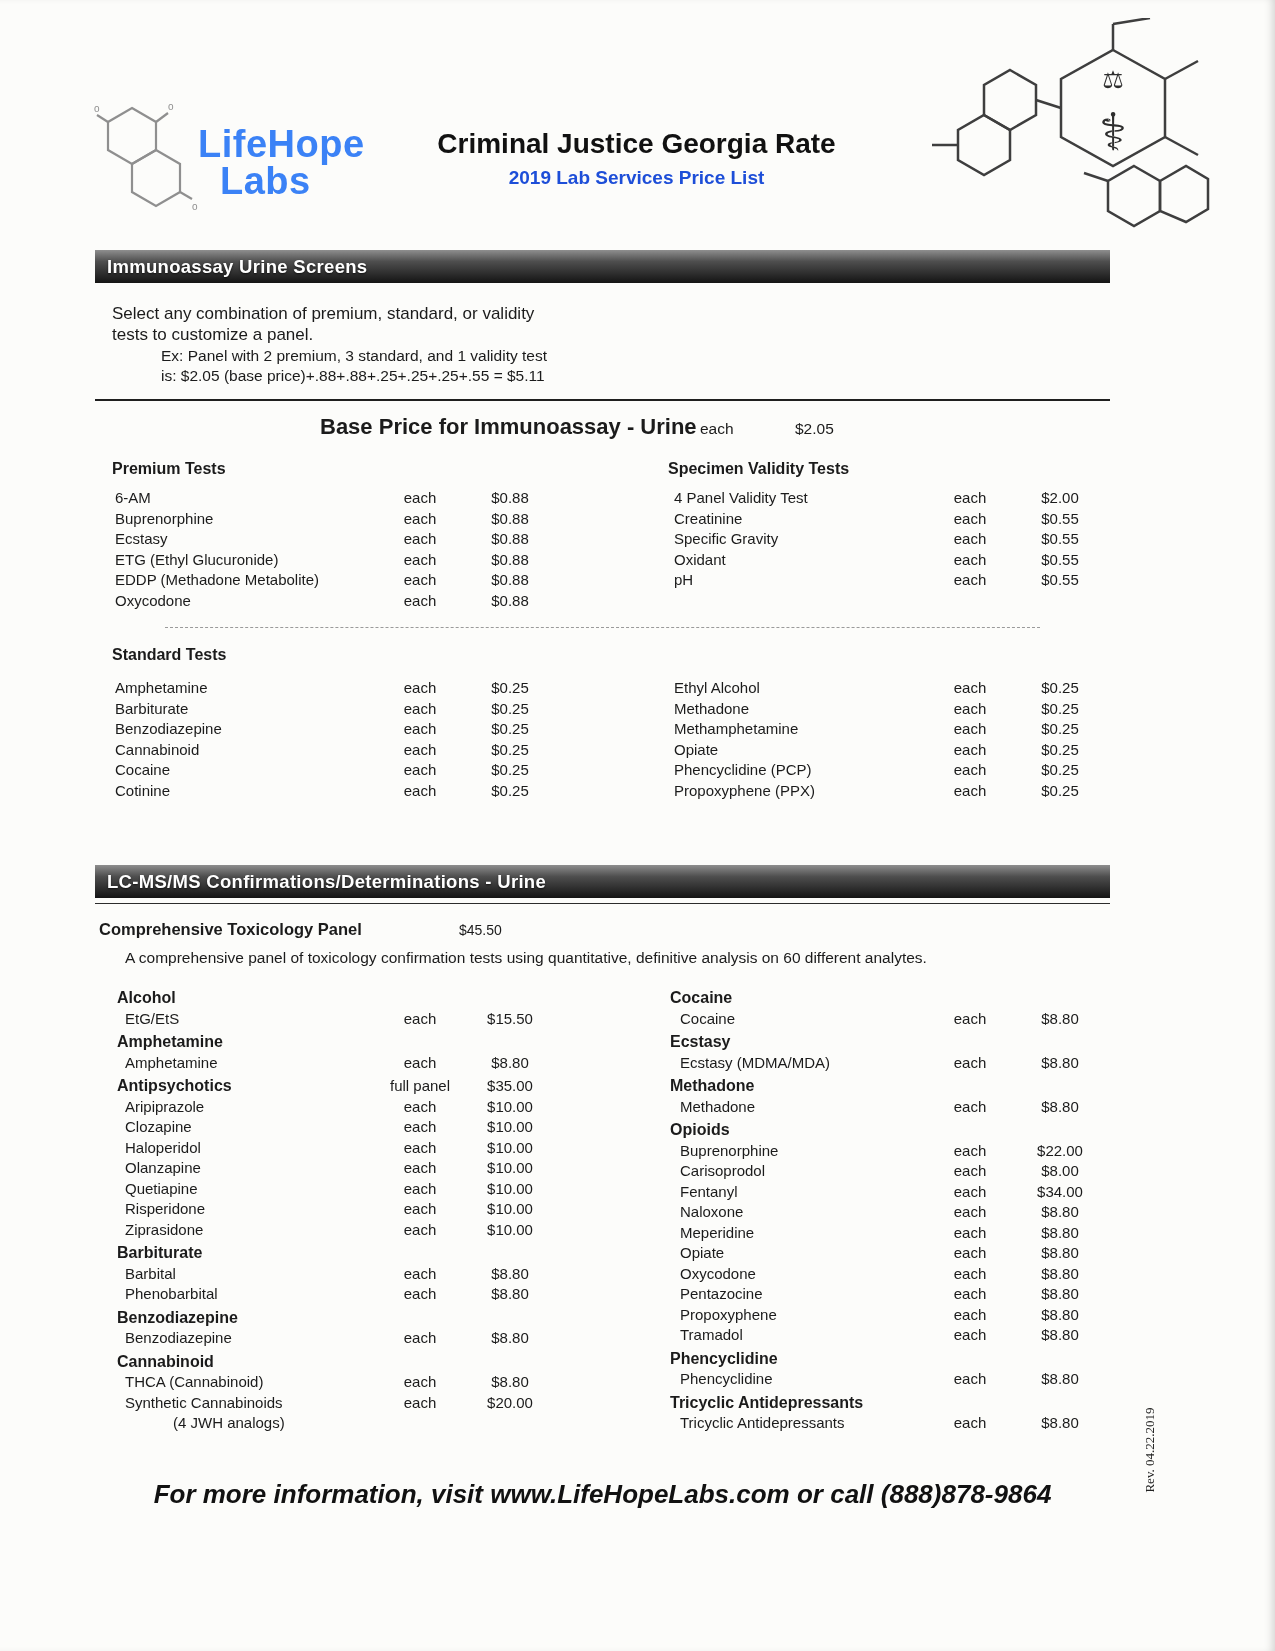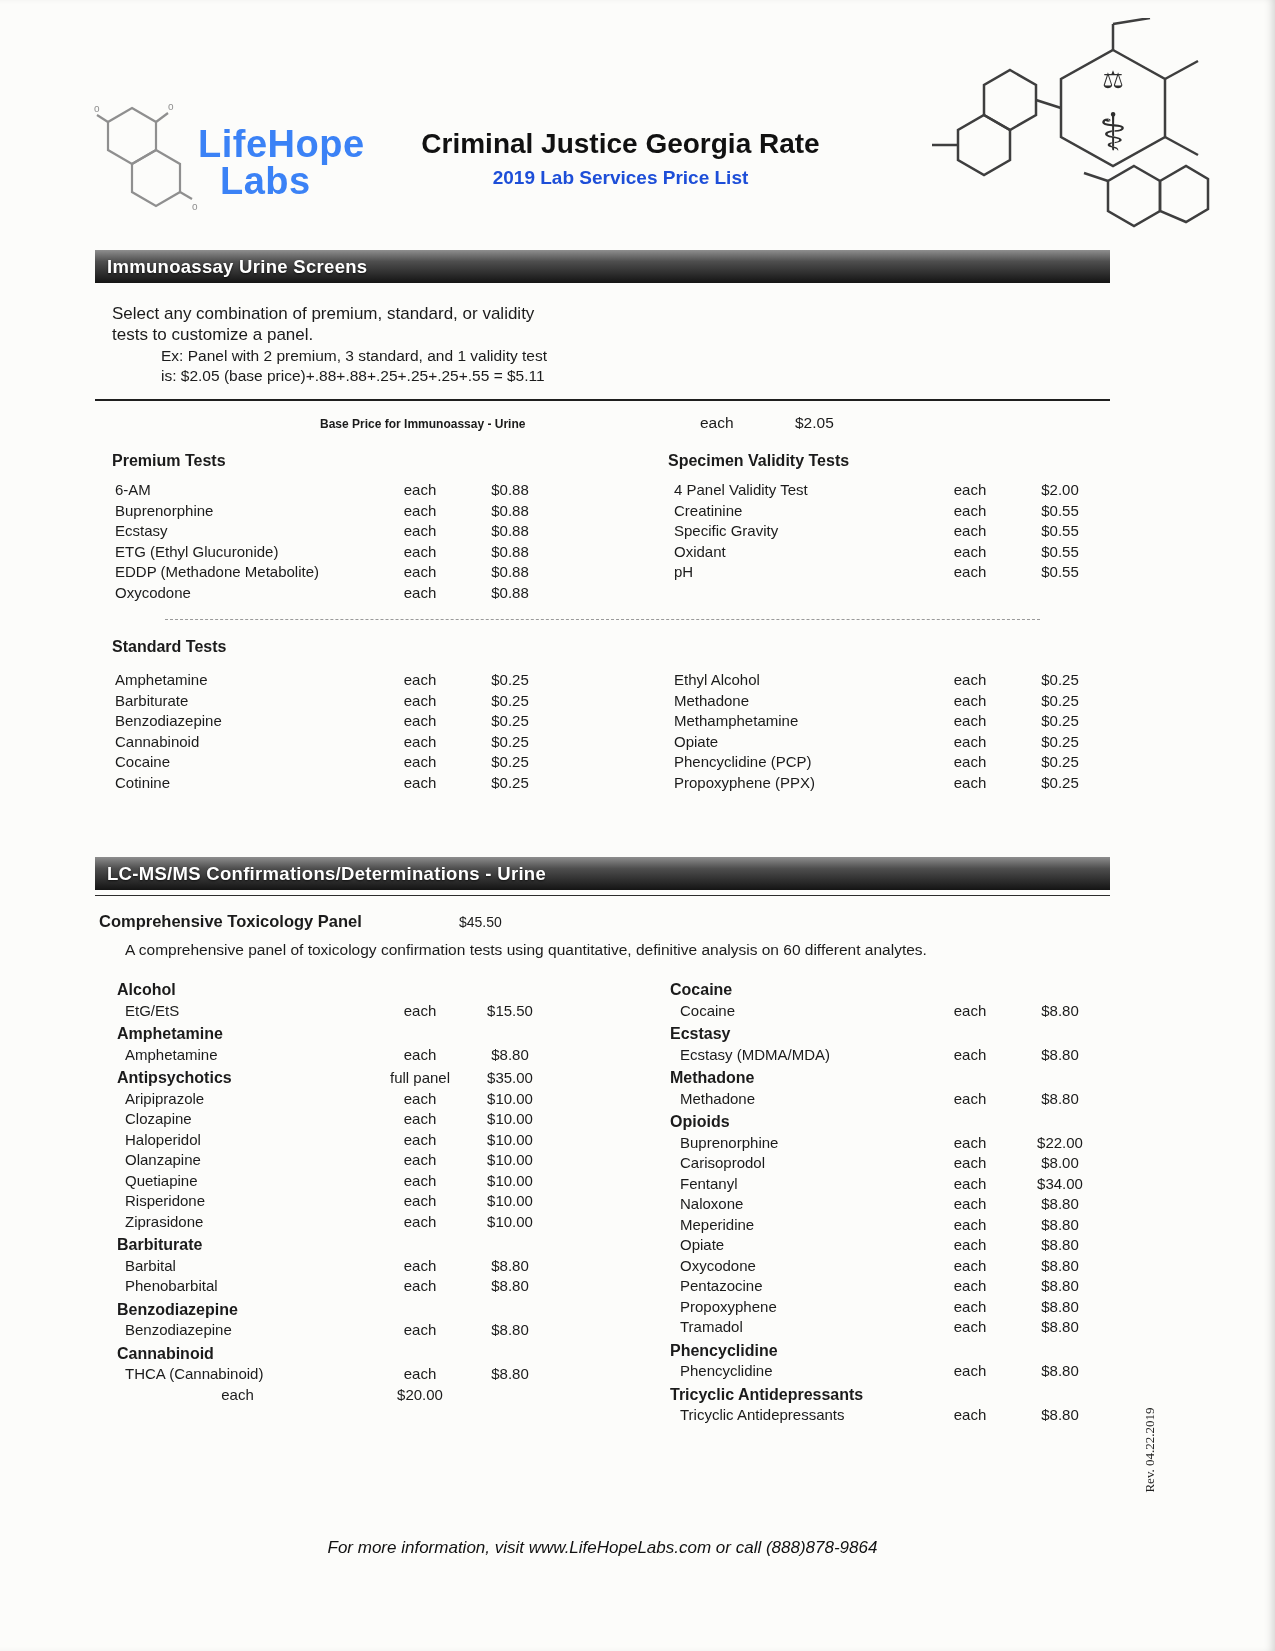--- a/index.html
+++ b/index.html
@@ -18,21 +18,21 @@
     box-shadow: inset -7px 0 10px -5px rgba(0,0,0,0.18);
   }
 
   
   .doc-header { position: relative; height: 250px; }
   .logo { position: absolute; left: 92px; top: 98px; display: flex; align-items: center; }
   .logo svg { flex: 0 0 auto; }
   .logo-text { margin-left: -14px; font-weight: bold; color: #3b82f6; line-height: 0.98; letter-spacing: 0.5px; }
   .logo-line1 { font-size: 38px; }
   .logo-line2 { font-size: 38px; padding-left: 22px; }
-  .title-block { position: absolute; left: 368px; top: 128px; width: 505px; text-align: center; }
+  .title-block { position: absolute; left: 384px; top: 128px; width: 505px; text-align: center; }
   .doc-title { font-size: 28px; font-weight: bold; color: #111; }
   .doc-subtitle { font-size: 19px; font-weight: bold; margin-top: 7px; color: #1d4ed8; }
   .deco { position: absolute; right: 62px; top: 18px; }
 
   
   .content { margin-left: 95px; width: 1015px; position: relative; }
   .banner {
     height: 33px; line-height: 33px; padding-left: 12px;
     background: linear-gradient(180deg, #8e8e8e 0%, #4e4e4e 35%, #141414 100%);
     color: #fff; font-weight: bold; font-size: 18.5px; letter-spacing: 0.3px;
@@ -41,21 +41,21 @@
   .banner2 { margin-top: 64px; }
   .rule { border-top: 2px solid #1f1f1f; margin-top: 12px; }
   .rule.thin { border-top: 1px solid #2c2c2c; margin-top: 5px; }
   .dashed-rule { border-top: 1px dashed #9a9a9a; margin: 16px 70px 0 70px; }
 
   .intro { display: flex; margin-top: 20px; flex-direction: column; }
   .intro-left { width: 472px; margin: 0; padding-left: 17px; font-size: 17px; line-height: 1.25; }
   .intro-right { margin-left: 66px; font-size: 15.5px; line-height: 1.35; }
 
   .base-price { display: flex; margin-top: 13px; font-size: 15.5px; align-items: baseline; }
-  .bp-label { margin-left: 225px; width: 380px; font-weight: bold; font-size: 12px; }
+  .bp-label { margin-left: 225px; width: 380px; font-weight: bold; font-size: 22px; }
   .bp-unit { width: 95px; }
 
   .two-col { display: grid; grid-template-columns: 465px 442px; column-gap: 108px; margin-top: 14px; }
   .sec-heading { font-weight: bold; font-size: 16px; margin: 6px 0 10px 0; }
   .col-left > .sec-heading { padding-left: 17px; }
   .std-heading { margin-top: 18px; padding-left: 17px; }
 
   .prow { display: grid; grid-template-columns: 1fr 80px 100px; font-size: 15px; line-height: 20.5px; }
   .unit-cell { text-align: center; }
   .price-cell { text-align: center; }
@@ -71,22 +71,22 @@
   .group { margin-top: 3px; }
   .group-row .name-cell { font-weight: bold; font-size: 16px; }
   .col-left .group-row .name-cell { padding-left: 22px; }
   .col-left .item .name-cell { padding-left: 30px; }
   .col-right .group-row .name-cell { padding-left: 2px; }
   .col-right .item .name-cell { padding-left: 12px; }
   .name2 { display: block; padding-left: 48px; }
 
   
   .footer {
-    margin-top: 112px; text-align: center;
-    font-size: 17px; font-weight: normal; font-style: italic; color: #111;
+    margin-top: 45px; text-align: center;
+    font-size: 26px; font-weight: bold; font-style: italic; color: #111;
   }
   .rev {
     position: absolute; left: 1090px; top: 1442px; width: 120px;
     text-align: center; font-size: 13px; color: #222;
     transform: rotate(-90deg); transform-origin: center;
     font-family: "Liberation Serif", serif;
   }
 </style>
 </head>
 <body>
@@ -472,20 +472,21 @@
           </div>
           <div class="rows">
 
               <div class="prow item">
                 <span class="name-cell"><span>THCA (Cannabinoid)</span><span class="name2"></span></span>
                 <span class="unit-cell">each</span>
                 <span class="price-cell">$8.80</span>
               </div>
 
               <div class="prow item">
+                <span class="name-cell"><span>Synthetic Cannabinoids</span><span class="name2">(4 JWH analogs)</span></span>
                 <span class="unit-cell">each</span>
                 <span class="price-cell">$20.00</span>
               </div>
             </div>
         </div>
 
       </div>
 
       <div class="col col-right">
 

